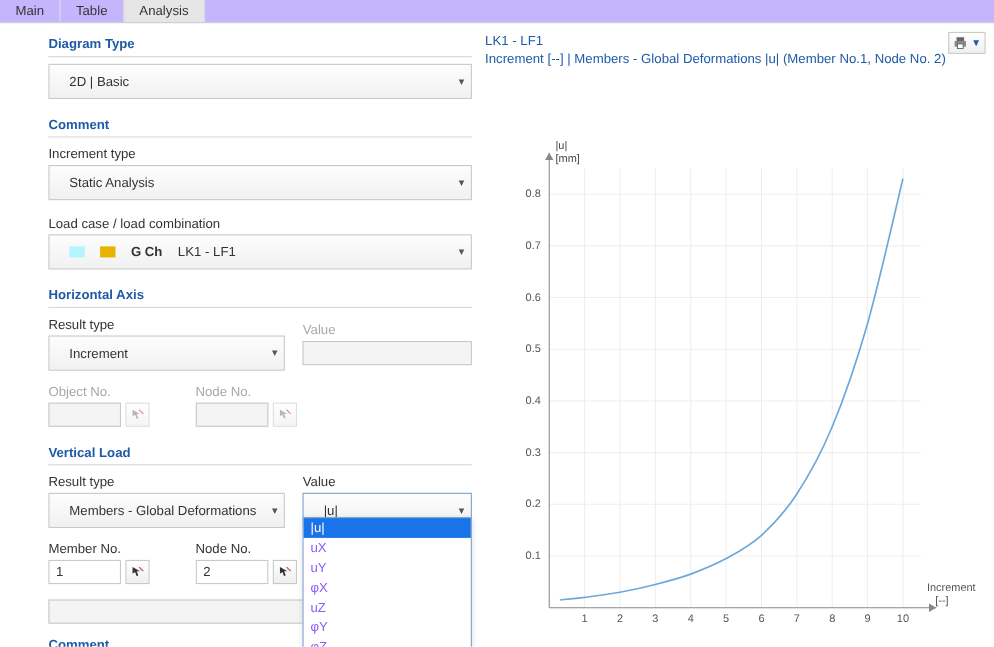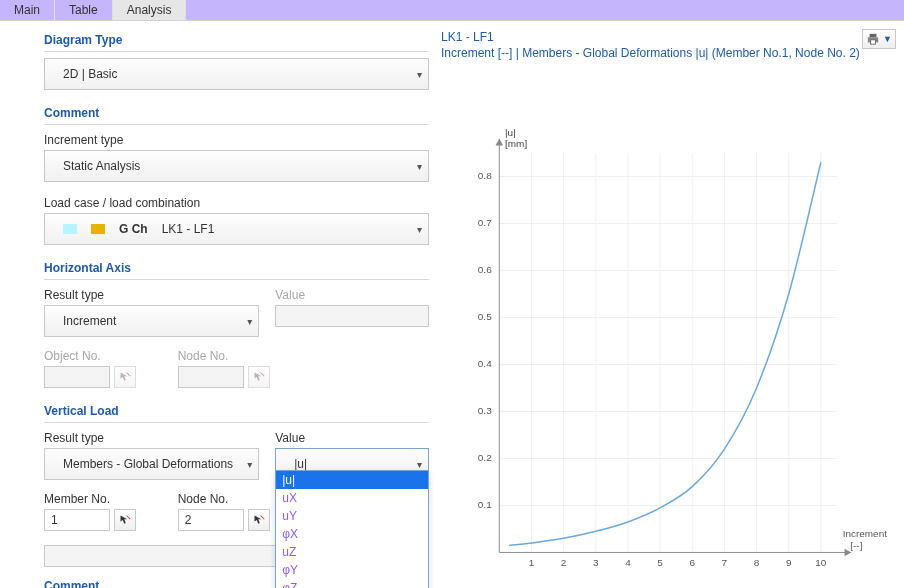--- a/index.html
+++ b/index.html
@@ -9,21 +9,21 @@
   .tab { padding: 3px 14px; color: #333; cursor: pointer; border-right: 1px solid #e0e0e0; }
   .tab.active { background: #e6e6e6; }
   .body { display: flex; flex: 1; margin-left: 32px; }
   .left { width: 405px; padding: 6px 8px 8px 12px; overflow: hidden; }
   .right { flex: 1; padding: 8px 8px 8px 4px; position: relative; }
   .section-title { color: #1f5aa6; font-weight: 600; border-bottom: 1px solid #d8d8d8; padding: 2px 0 4px 0; margin-bottom: 6px; margin-top: 4px; }
   .field-label { color: #333; padding: 2px 0 3px 0; }
   .field-label.disabled { color: #a8a8a8; }
   .dropdown { position: relative; display:flex; align-items:center; height: 32px; border: 1px solid #c8c8c8; background: linear-gradient(#fdfdfd,#f1f1f1); padding: 0 18px 0 18px; cursor: pointer; }
   .dropdown .caret { position: absolute; right: 6px; top: 50%; transform: translateY(-50%); color: #555; font-size: 10px; }
-  .row { display:flex; gap: 16px; }
+  .row { display:flex; gap: 16px; align-items: center; }
   .col { flex: 1; }
   .input-with-btn { display:flex; gap:4px; align-items:center; }
   .txt { height: 22px; border: 1px solid #c8c8c8; background:#f4f4f4; padding: 0 6px; flex:1; display:flex; align-items:center; }
   .txt.enabled { background:#fff; }
   .icon-btn { width:22px; height:22px; border:1px solid #c8c8c8; background:linear-gradient(#fff,#efefef); display:flex; align-items:center; justify-content:center; cursor:pointer; }
   .icon-btn.disabled { opacity:.6; cursor:default; }
   .pick-icon { width:12px; height:12px; }
   .lc-swatch { display:inline-flex; align-items:center; gap:14px; }
   .sw { width:14px; height:10px; display:inline-block; }
   .dropdown-open { position: absolute; top: 21px; left: -1px; width: calc(100% + 2px); border:1px solid #7aa3d0; background:#fff; z-index: 50; box-shadow: 0 2px 6px rgba(0,0,0,.15); }

